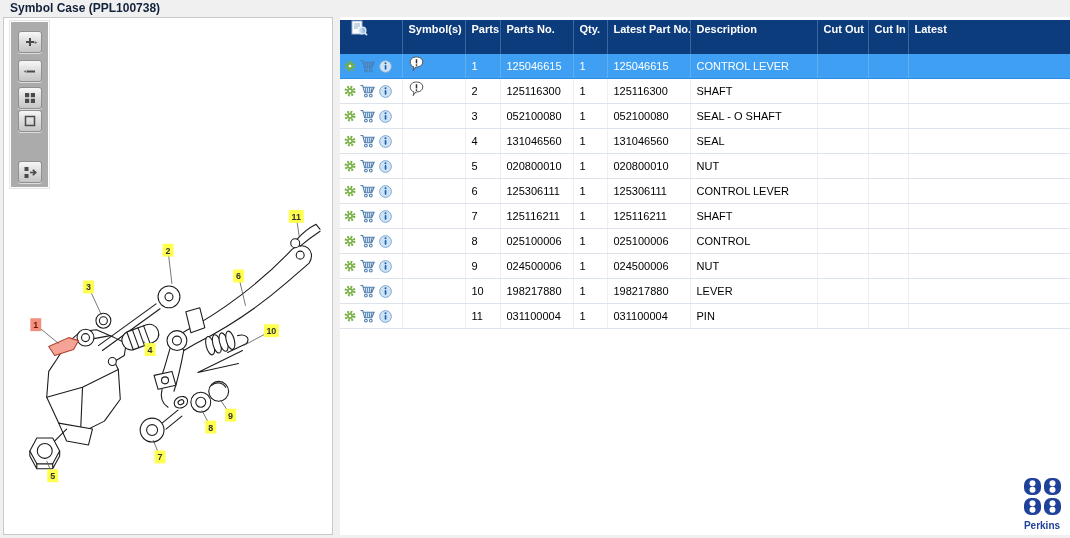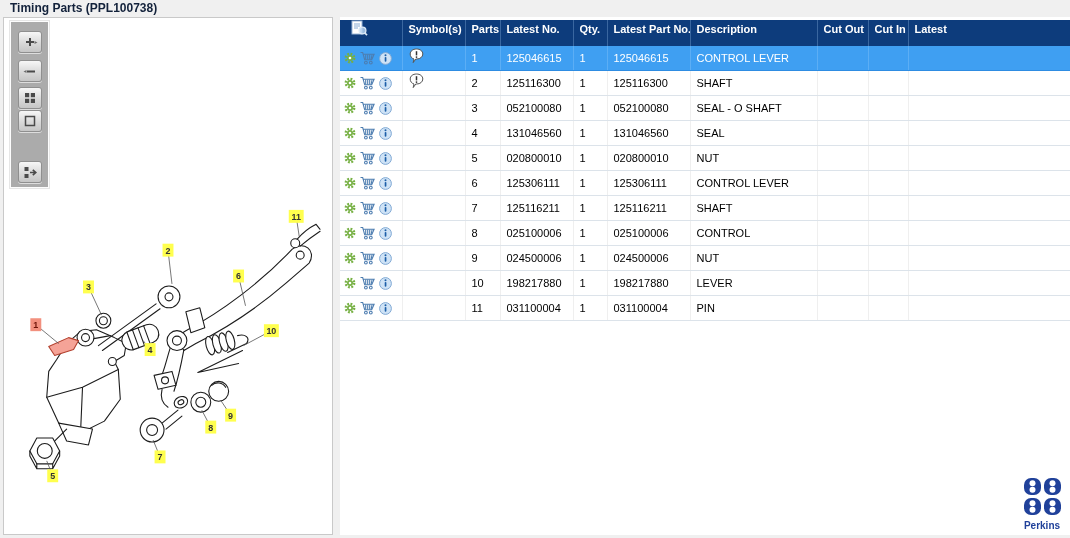--- a/index.html
+++ b/index.html
@@ -19,41 +19,41 @@
   .toolbar { position:absolute; left:5px; top:2px; width:41px; height:169px; background:#ababab; border:1px solid #e6e6e6; box-shadow:0 0 0 1px #fdfdfd inset; }
   .tb-btn { position:absolute; left:8px; width:24px; height:22px; border:1px solid #8f8f8f; border-radius:3px;
             background:linear-gradient(#f7f7f7,#d9d9d9 55%,#c6c6c6); cursor:pointer;
             display:flex; align-items:center; justify-content:center; box-shadow:0 1px 0 rgba(255,255,255,.6); }
   .tb-btn svg { display:block; }
 
   
   .right-panel { position:absolute; left:340px; top:17px; width:730px; bottom:3px; background:#fff; }
   table.parts { border-collapse:collapse; table-layout:fixed; width:730px; margin-top:3px; font-size:11px; }
   table.parts th { background:#0d3c7c; color:#fff; font-weight:bold; text-align:left; height:19px;
-                   padding:0 0 8px 6px; border-left:1px solid #3a67a0; white-space:nowrap; overflow:hidden; }
+                   padding:0 0 16px 6px; border-left:1px solid #3a67a0; white-space:nowrap; overflow:hidden; }
   table.parts th:first-child { border-left:none; padding-left:11px; }
   table.parts td { height:20px; line-height:20px; border-bottom:1px solid #dce3ea; border-left:1px solid #efefef;
                    padding:0 0 0 6px; color:#000; white-space:nowrap; overflow:hidden; background:#fff; }
   table.parts td:first-child { border-left:none; padding-left:4px; }
   tr.selected td { background:#3f9ff2; color:#fff; border-bottom-color:#2e8ce2; border-left-color:#5caef5; }
   .cell-icons { display:flex; align-items:center; gap:3px; height:20px; }
   .cell-icons span { display:inline-flex; cursor:pointer; }
   .bubble-wrap { display:inline-flex; cursor:pointer; margin-top:2px; }
 
   
   .perkins { position:absolute; right:6px; bottom:4px; width:44px; text-align:center;margin-left:16px; }
   .perkins .word { color:#20419a; font-weight:bold; font-size:10px; letter-spacing:0; margin-top:1px; }
 </style>
 </head>
 <body>
 
 <div id="stage">
 
   <div class="title-bar">
-    <span class="t">Timing Parts (PPL100738)</span>
+    <span class="t">Symbol Case (PPL100738)</span>
   </div>
 
   <div class="diagram-panel">
 
     <svg class="diagram-svg" viewBox="3 17 330 518">
       <g stroke="#1c1c1c" stroke-width="1.1" fill="none" stroke-linejoin="round" stroke-linecap="round">
 
         <path fill="#fff" d="M56,360 L66,344 L80,332 L96,330 L114,338 L126,344 L124,356 L114,362 L118,370 L120,400 L104,422 L80,434 L58,424 L46,398 L48,372 Z"></path>
         <path d="M66,344 L110,336 M118,370 L82,388 L46,398 M82,388 L80,434"></path>
         <circle cx="85" cy="338" r="8.5" fill="#fff"></circle>
@@ -217,21 +217,21 @@
           <th>
             <svg width="17" height="16" viewBox="0 0 17 16">
               <rect x="1" y="1" width="10" height="13" fill="#fff" stroke="#9db8d8"></rect>
               <path d="M3,4 H9 M3,6 H9 M3,8 H7" stroke="#7aa3cf" stroke-width="0.9"></path>
               <circle cx="11.5" cy="10.5" r="3.4" fill="rgba(185,212,240,0.85)" stroke="#dce9f6" stroke-width="1.3"></circle>
               <path d="M13.8,13 L16,15.2" stroke="#dce9f6" stroke-width="1.7"></path>
             </svg>
           </th>
           <th>Symbol(s)</th>
           <th>Parts</th>
-          <th>Latest No.</th>
+          <th>Parts No.</th>
           <th>Qty.</th>
           <th>Latest Part No.</th>
           <th>Description</th>
           <th>Cut Out</th>
           <th>Cut In</th>
           <th>Latest</th>
         </tr>
       </thead>
       <tbody>
           <tr class="selected">

